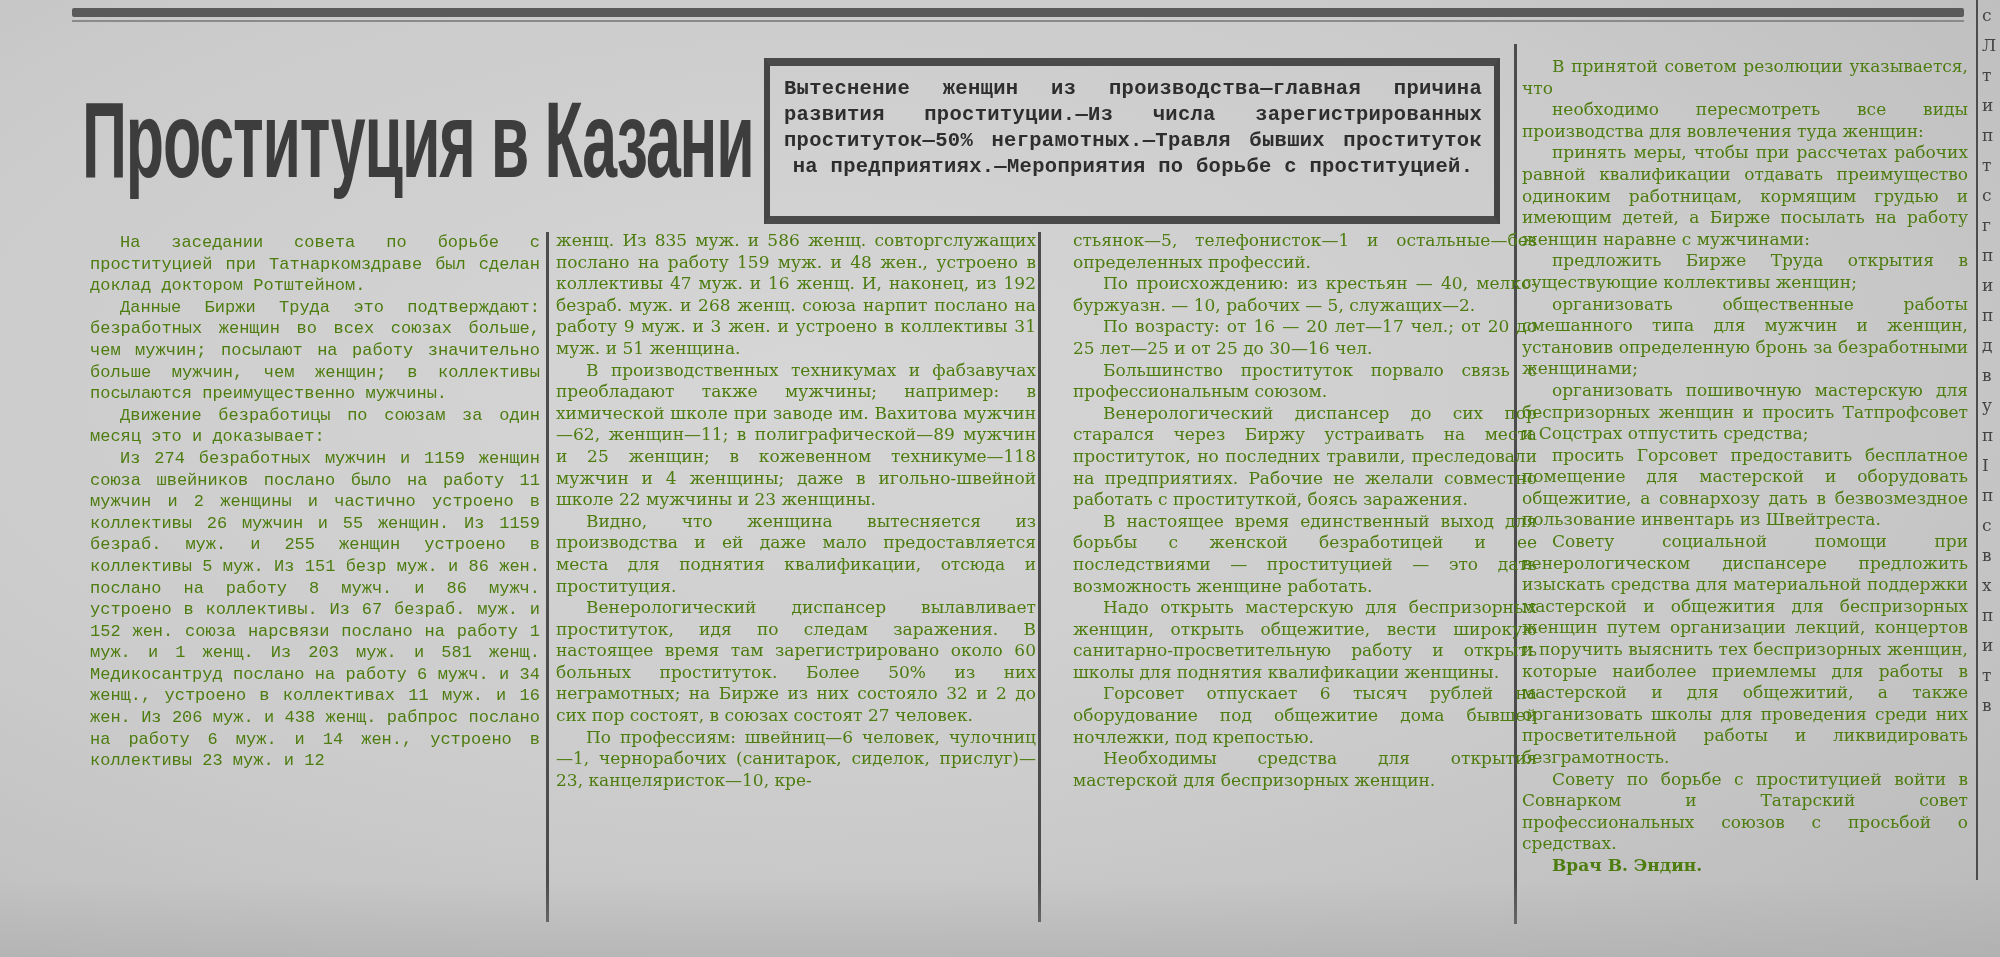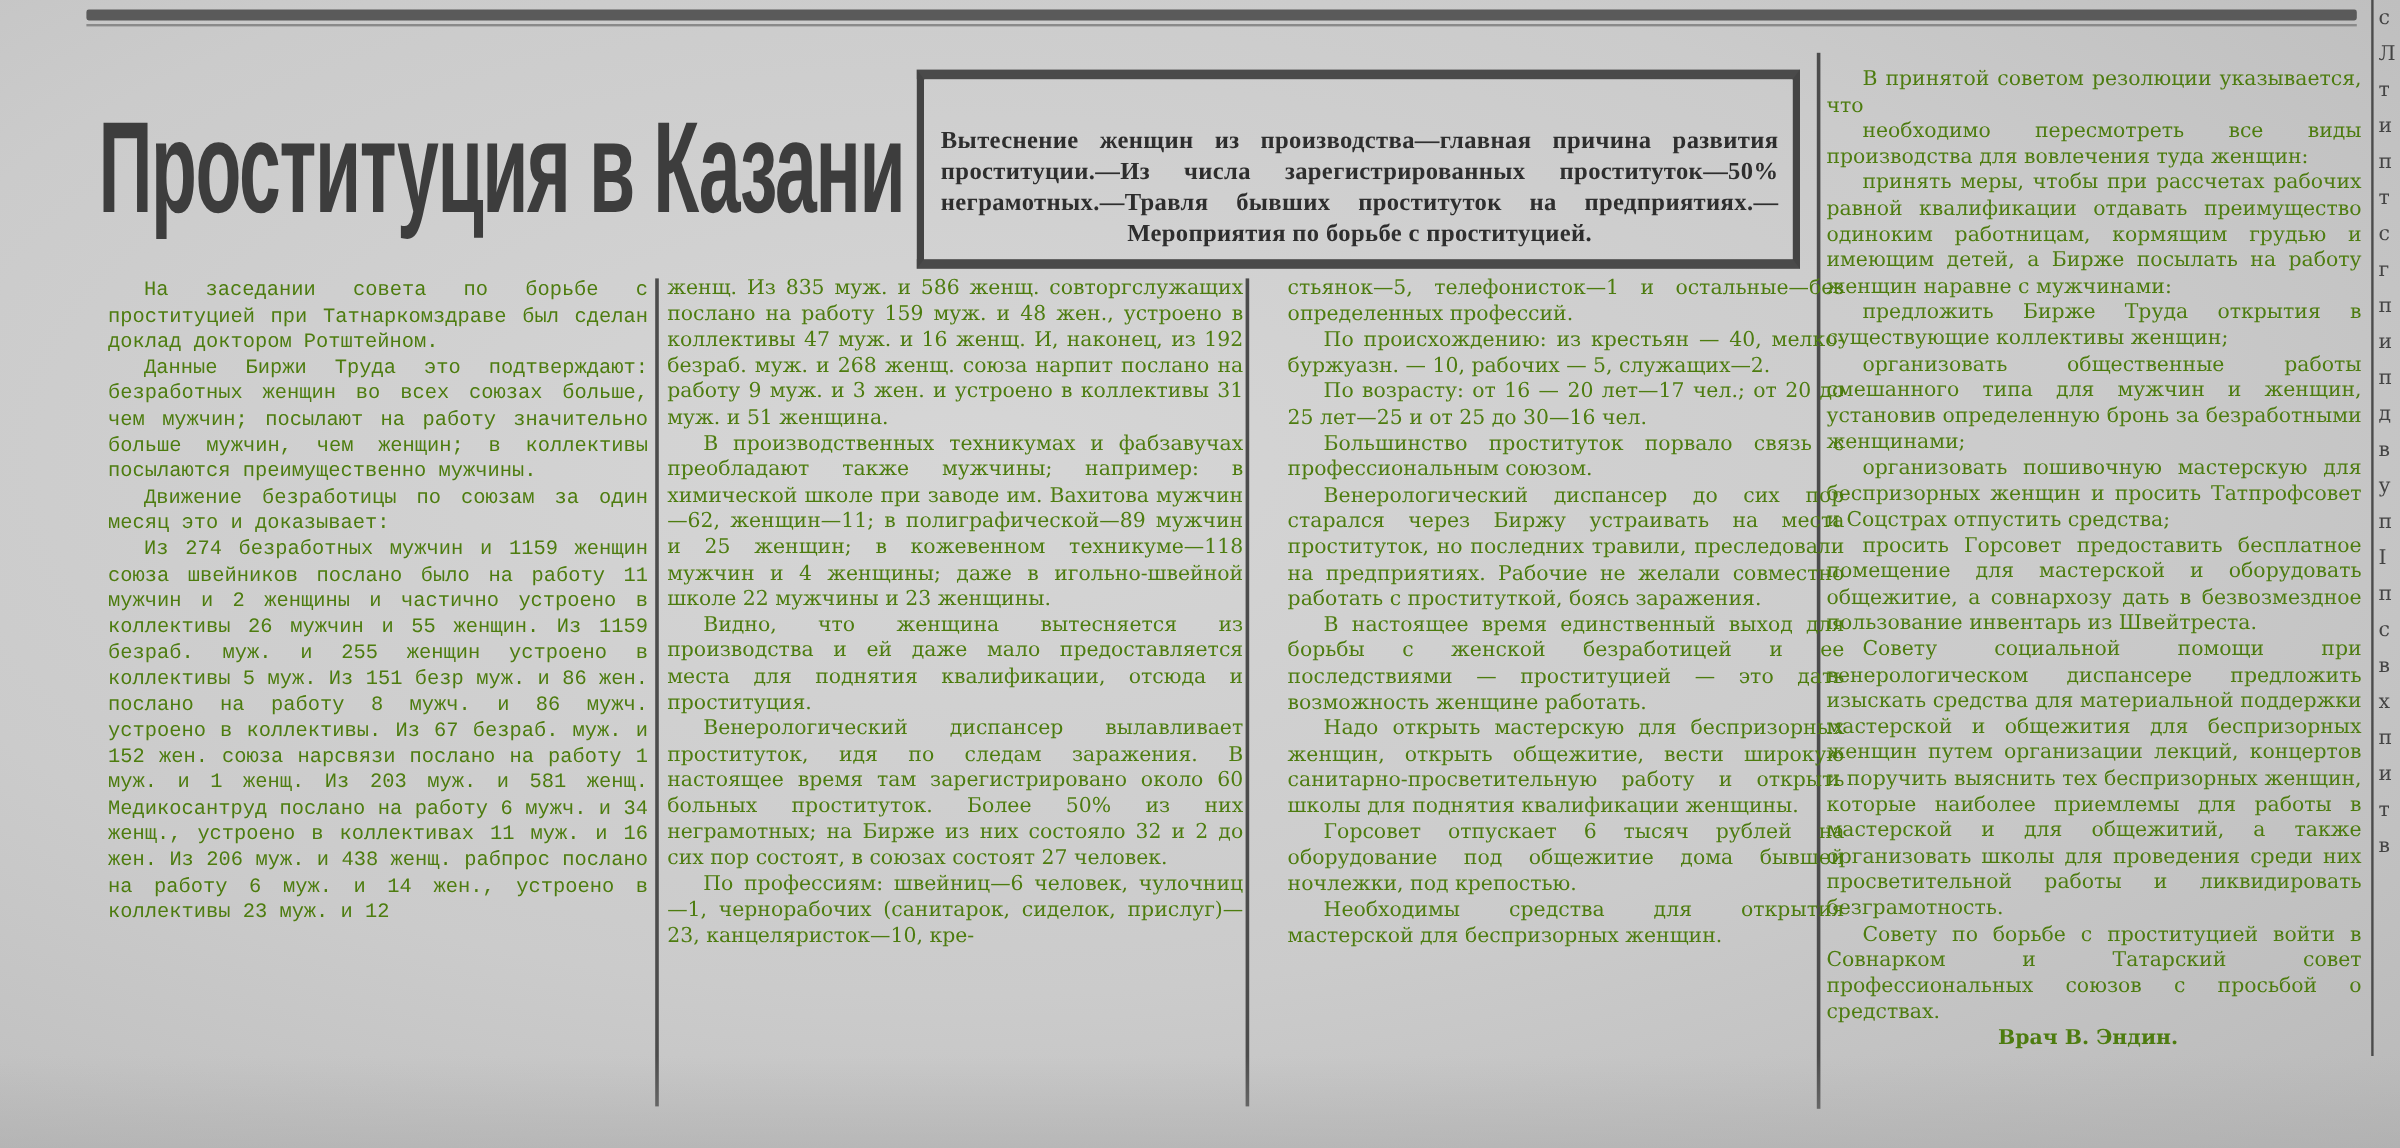--- a/index.html
+++ b/index.html
@@ -27,40 +27,39 @@
       transform: scaleX(0.58); transform-origin: left center;
       white-space: nowrap;
     }
     .subhead-box {
       position: absolute; left: 764px; top: 58px; width: 736px; height: 166px;
       border-left: 6px solid #444; border-right: 6px solid #444;
       border-top: 8px solid #4a4a4a; border-bottom: 8px solid #4a4a4a;
       padding: 10px 12px 6px 14px;
     }
     .subhead-text {
-      font-family: Liberation Serif, serif; font-weight: bold;
+      font-family: Liberation Mono, monospace; font-weight: bold;
       font-size: 20.5px; line-height: 26px; color: #2e2e2e;
       text-align: justify; text-align-last: center;
       letter-spacing: 0.3px;
-      margin-top: 28px;
     }
     .col {
       position: absolute; top: 232px;
       font-size: 17px; line-height: 21.6px; color: #4d7c0f;
       text-align: justify; hyphens: manual;
     }
     .col p { text-indent: 30px; }
     .col p.cont { text-indent: 0; }
     .col1 { left: 90px; width: 450px; top: 232px; font-family: Liberation Mono, monospace; }
     .col2 { left: 556px; width: 480px; top: 230px; }
     .col3 { left: 1046px; width: 464px; top: 230px; margin-left: 27px; }
     .col4 { left: 1522px; width: 446px; top: 56px; }
     .vrule { position: absolute; width: 3px; background: #4c4c4c; }
     .signature {
-      text-align: center; padding-right: 40px; font-weight: bold;
+      text-align: left; padding-right: 40px; font-weight: bold;
     }
     .edge-strip {
       position: absolute; left: 1982px; top: 0; width: 18px; height: 851px;
       font-size: 17px; line-height: 30px; color: #444; overflow: hidden;
     }
     .stain {
       position: absolute; left: 0; top: 880px; width: 2000px; height: 77px;
       background: linear-gradient(180deg, rgba(190,190,190,0) 0%, rgba(170,170,170,0.5) 100%);
     }
   </style>

